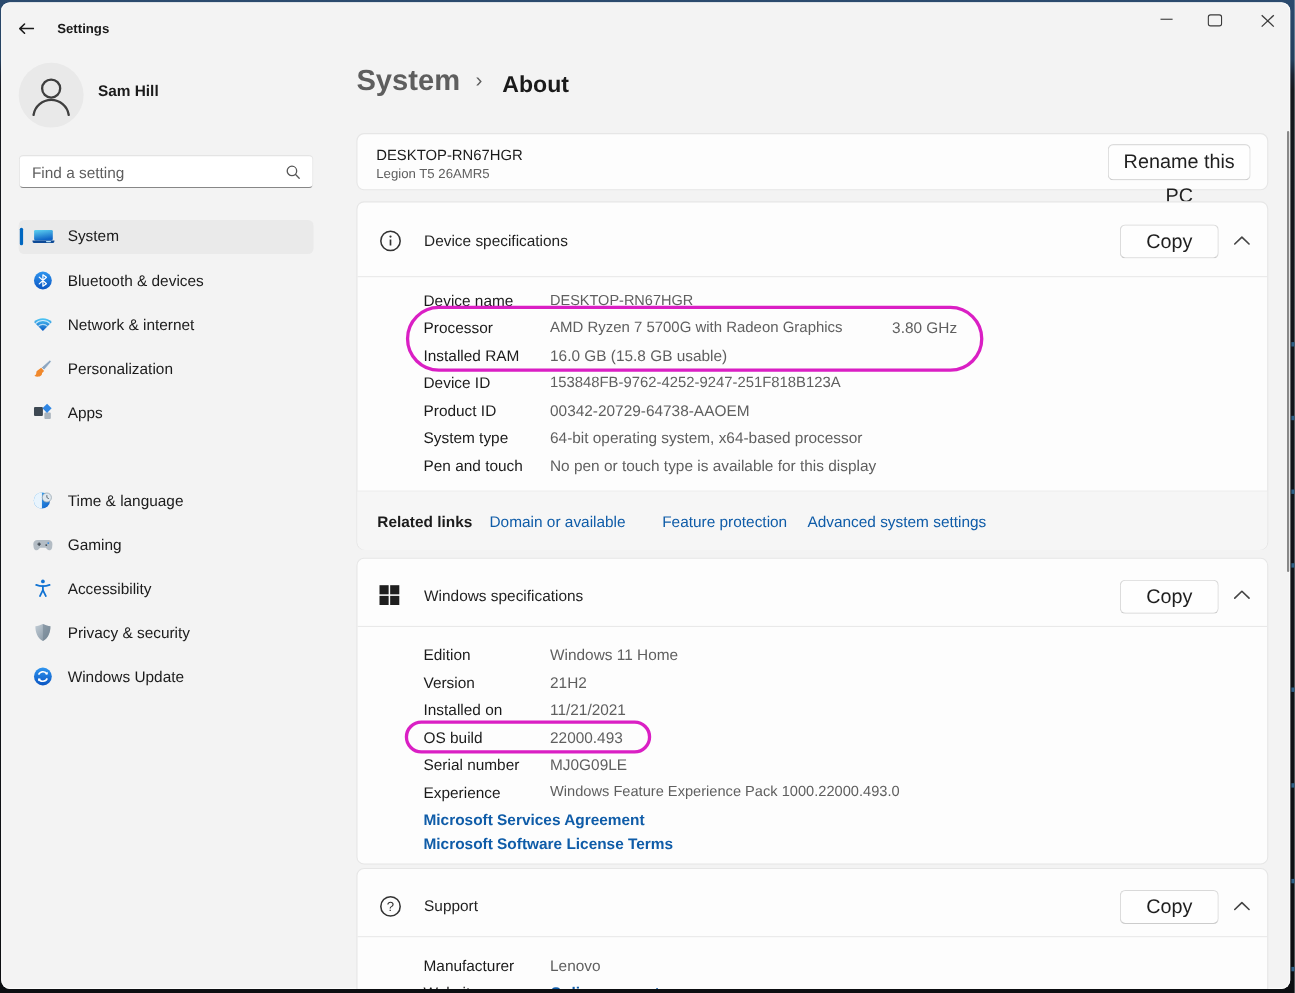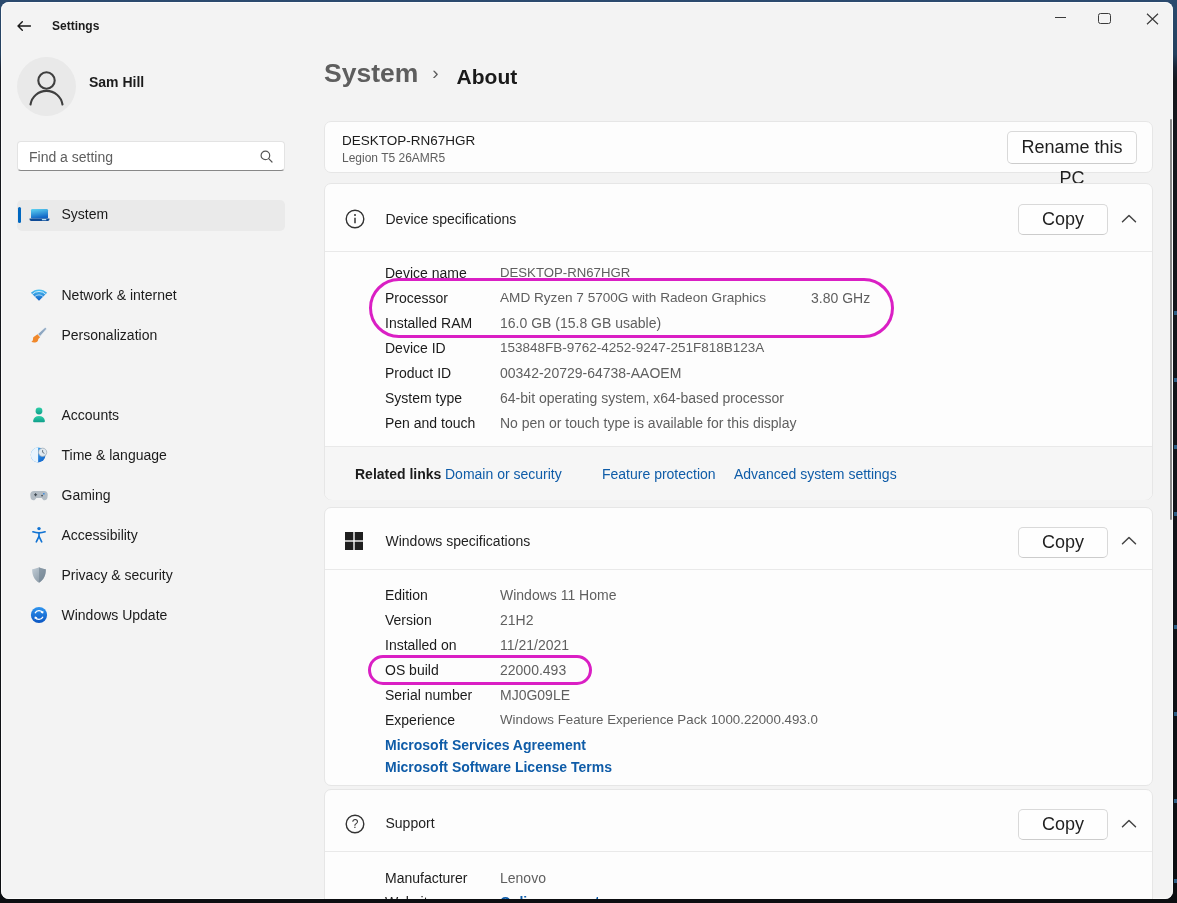--- a/index.html
+++ b/index.html
@@ -88,20 +88,33 @@
             <stop offset="0" stop-color="#5fd4f2"></stop>
             <stop offset="1" stop-color="#1065c6"></stop>
           </linearGradient>
         </defs>
         <rect x="2" y="0" width="17" height="9.6" rx="1.3" fill="url(#gsys)"></rect>
         <path d="M0.5 9.6 h20 v0.6 a1.8 1.8 0 0 1 -1.8 1.8 h-16.4 a1.8 1.8 0 0 1 -1.8 -1.8 z" fill="#0d4a96"></path>
         <rect x="12.8" y="10" width="4.6" height="1.3" rx="0.65" fill="#b8e2f8"></rect>
       </svg>
       <div class="lb" style="top:6.5px">System</div>
   </div>
+  <div class="abs navitem" style="top:235px">
+      <svg class="ic" viewBox="0 0 20 20">
+        <defs>
+          <linearGradient id="gbt" x1="0" y1="0" x2="0" y2="1">
+            <stop offset="0" stop-color="#2f95ef"></stop>
+            <stop offset="1" stop-color="#0a55c2"></stop>
+          </linearGradient>
+        </defs>
+        <circle cx="10" cy="10" r="9" fill="url(#gbt)"></circle>
+        <path d="M6.3 6.6 L13.6 13.2 L10 15.8 V4.2 L13.6 6.8 L6.3 13.4" fill="none" stroke="#fff" stroke-width="1.25" stroke-linejoin="round" stroke-linecap="round"></path>
+      </svg>
+      <div class="lb">Bluetooth &amp; devices</div>
+    </div>
   <div class="abs navitem" style="top:275px">
       <svg class="ic" viewBox="0 0 20 20">
         <defs>
           <linearGradient id="gnet" x1="0" y1="0" x2="0" y2="1">
             <stop offset="0" stop-color="#50c8f5"></stop>
             <stop offset="1" stop-color="#0b5ac4"></stop>
           </linearGradient>
         </defs>
         <path d="M10 16.5 L1 7.5 A12.7 12.7 0 0 1 19 7.5 Z" fill="url(#gnet)"></path>
         <path d="M2.6 9.1 a10.4 10.4 0 0 1 14.8 0" fill="none" stroke="#eaf6ff" stroke-width="1.1" opacity="0.85"></path>
@@ -109,32 +122,27 @@
       </svg>
       <div class="lb">Network &amp; internet</div>
     </div>
   <div class="abs navitem" style="top:315px">
       <svg class="ic" viewBox="0 0 20 20">
         <path d="M16.8 1.6 L8.6 8.9 l2.6 2.7 L18.4 3.2 a1.9 1.9 0 0 0 -1.6 -1.6 z" fill="#8da6c0" stroke="#f3f6f9" stroke-width="0.7"></path>
         <path d="M8.3 9.3 L5.2 11.4 a3.1 3.1 0 0 0 -1.9 3.2 c0.1 1.5 -0.9 2.3 -1.9 2.8 c1.8 1.1 5 1.4 6.8 -0.3 a3.4 3.4 0 0 0 1 -2.6 l2 -1.9 z" fill="#f0882b"></path>
       </svg>
       <div class="lb">Personalization</div>
     </div>
-  <div class="abs navitem" style="top:395px">
-      <svg class="ic" viewBox="0 0 20 20">
-        <defs>
-          <linearGradient id="gac" x1="0" y1="0" x2="0" y2="1">
-            <stop offset="0" stop-color="#2ecfa8"></stop>
-            <stop offset="1" stop-color="#0f9e8a"></stop>
-          </linearGradient>
-        </defs>
-        <circle cx="10" cy="5.6" r="3.8" fill="url(#gac)"></circle>
-        <path d="M3.4 16.6 a6.7 6.7 0 0 1 13.2 0 c0 1 -0.8 1.4 -1.6 1.4 h-10 c-0.8 0 -1.6 -0.4 -1.6 -1.4 z" fill="url(#gac)"></path>
-      </svg>
-      <div class="lb">Accounts</div>
+  <div class="abs navitem" style="top:355px">
+      <svg class="ic" viewBox="0 0 20 20">
+        <rect x="1" y="4.5" width="9" height="9" rx="1" fill="#3d4852"></rect>
+        <rect x="11.5" y="10" width="6.5" height="6.5" rx="1" fill="#aab4bd"></rect>
+        <path d="M14.2 1.2 L18.8 5.8 L14.2 10.4 L9.6 5.8 Z" fill="#2f86e3"></path>
+      </svg>
+      <div class="lb">Apps</div>
     </div>
   <div class="abs navitem" style="top:435px">
       <svg class="ic" viewBox="0 0 20 20">
         <defs>
           <linearGradient id="gtm" x1="0" y1="0" x2="1" y2="1">
             <stop offset="0" stop-color="#4ab3f4"></stop>
             <stop offset="1" stop-color="#0c5fc9"></stop>
           </linearGradient>
         </defs>
         <circle cx="9" cy="10" r="8.2" fill="url(#gtm)"></circle>
@@ -239,22 +247,22 @@
         <span class="l">System type</span>
         <span class="v">64-bit operating system, x64-based processor</span>
       </div>
     <div class="row" style="top:231px">
         <span class="l">Pen and touch</span>
         <span class="v">No pen or touch type is available for this display</span>
       </div>
     <div class="divider" style="top:262px"></div>
     <div class="abs" style="left:0;top:263px;width:100%;height:53px;background:#f6f6f6;border-radius:0 0 7px 7px"></div>
     <div class="row" style="top:282px">
-        <span class="l" style="left:30px;font-weight:700">Related links</span>
-        <span class="abs link" style="left:120px">Domain or security</span>
+        <span class="l" style="left:18px;font-weight:700">Related links</span>
+        <span class="abs link" style="left:120px">Domain or available</span>
         <span class="abs link" style="left:277px">Feature protection</span>
         <span class="abs link" style="left:409px">Advanced system settings</span>
       </div>
   </div>
 
   <div class="abs card" style="top:504.5px;height:279px">
     <svg class="abs" style="left:18.5px;top:23.5px" width="20" height="20" viewBox="0 0 20 20">
         <rect x="1" y="1" width="8.3" height="8.3" fill="#1f1f1f"></rect>
         <rect x="10.7" y="1" width="8.3" height="8.3" fill="#1f1f1f"></rect>
         <rect x="1" y="10.7" width="8.3" height="8.3" fill="#1f1f1f"></rect>

